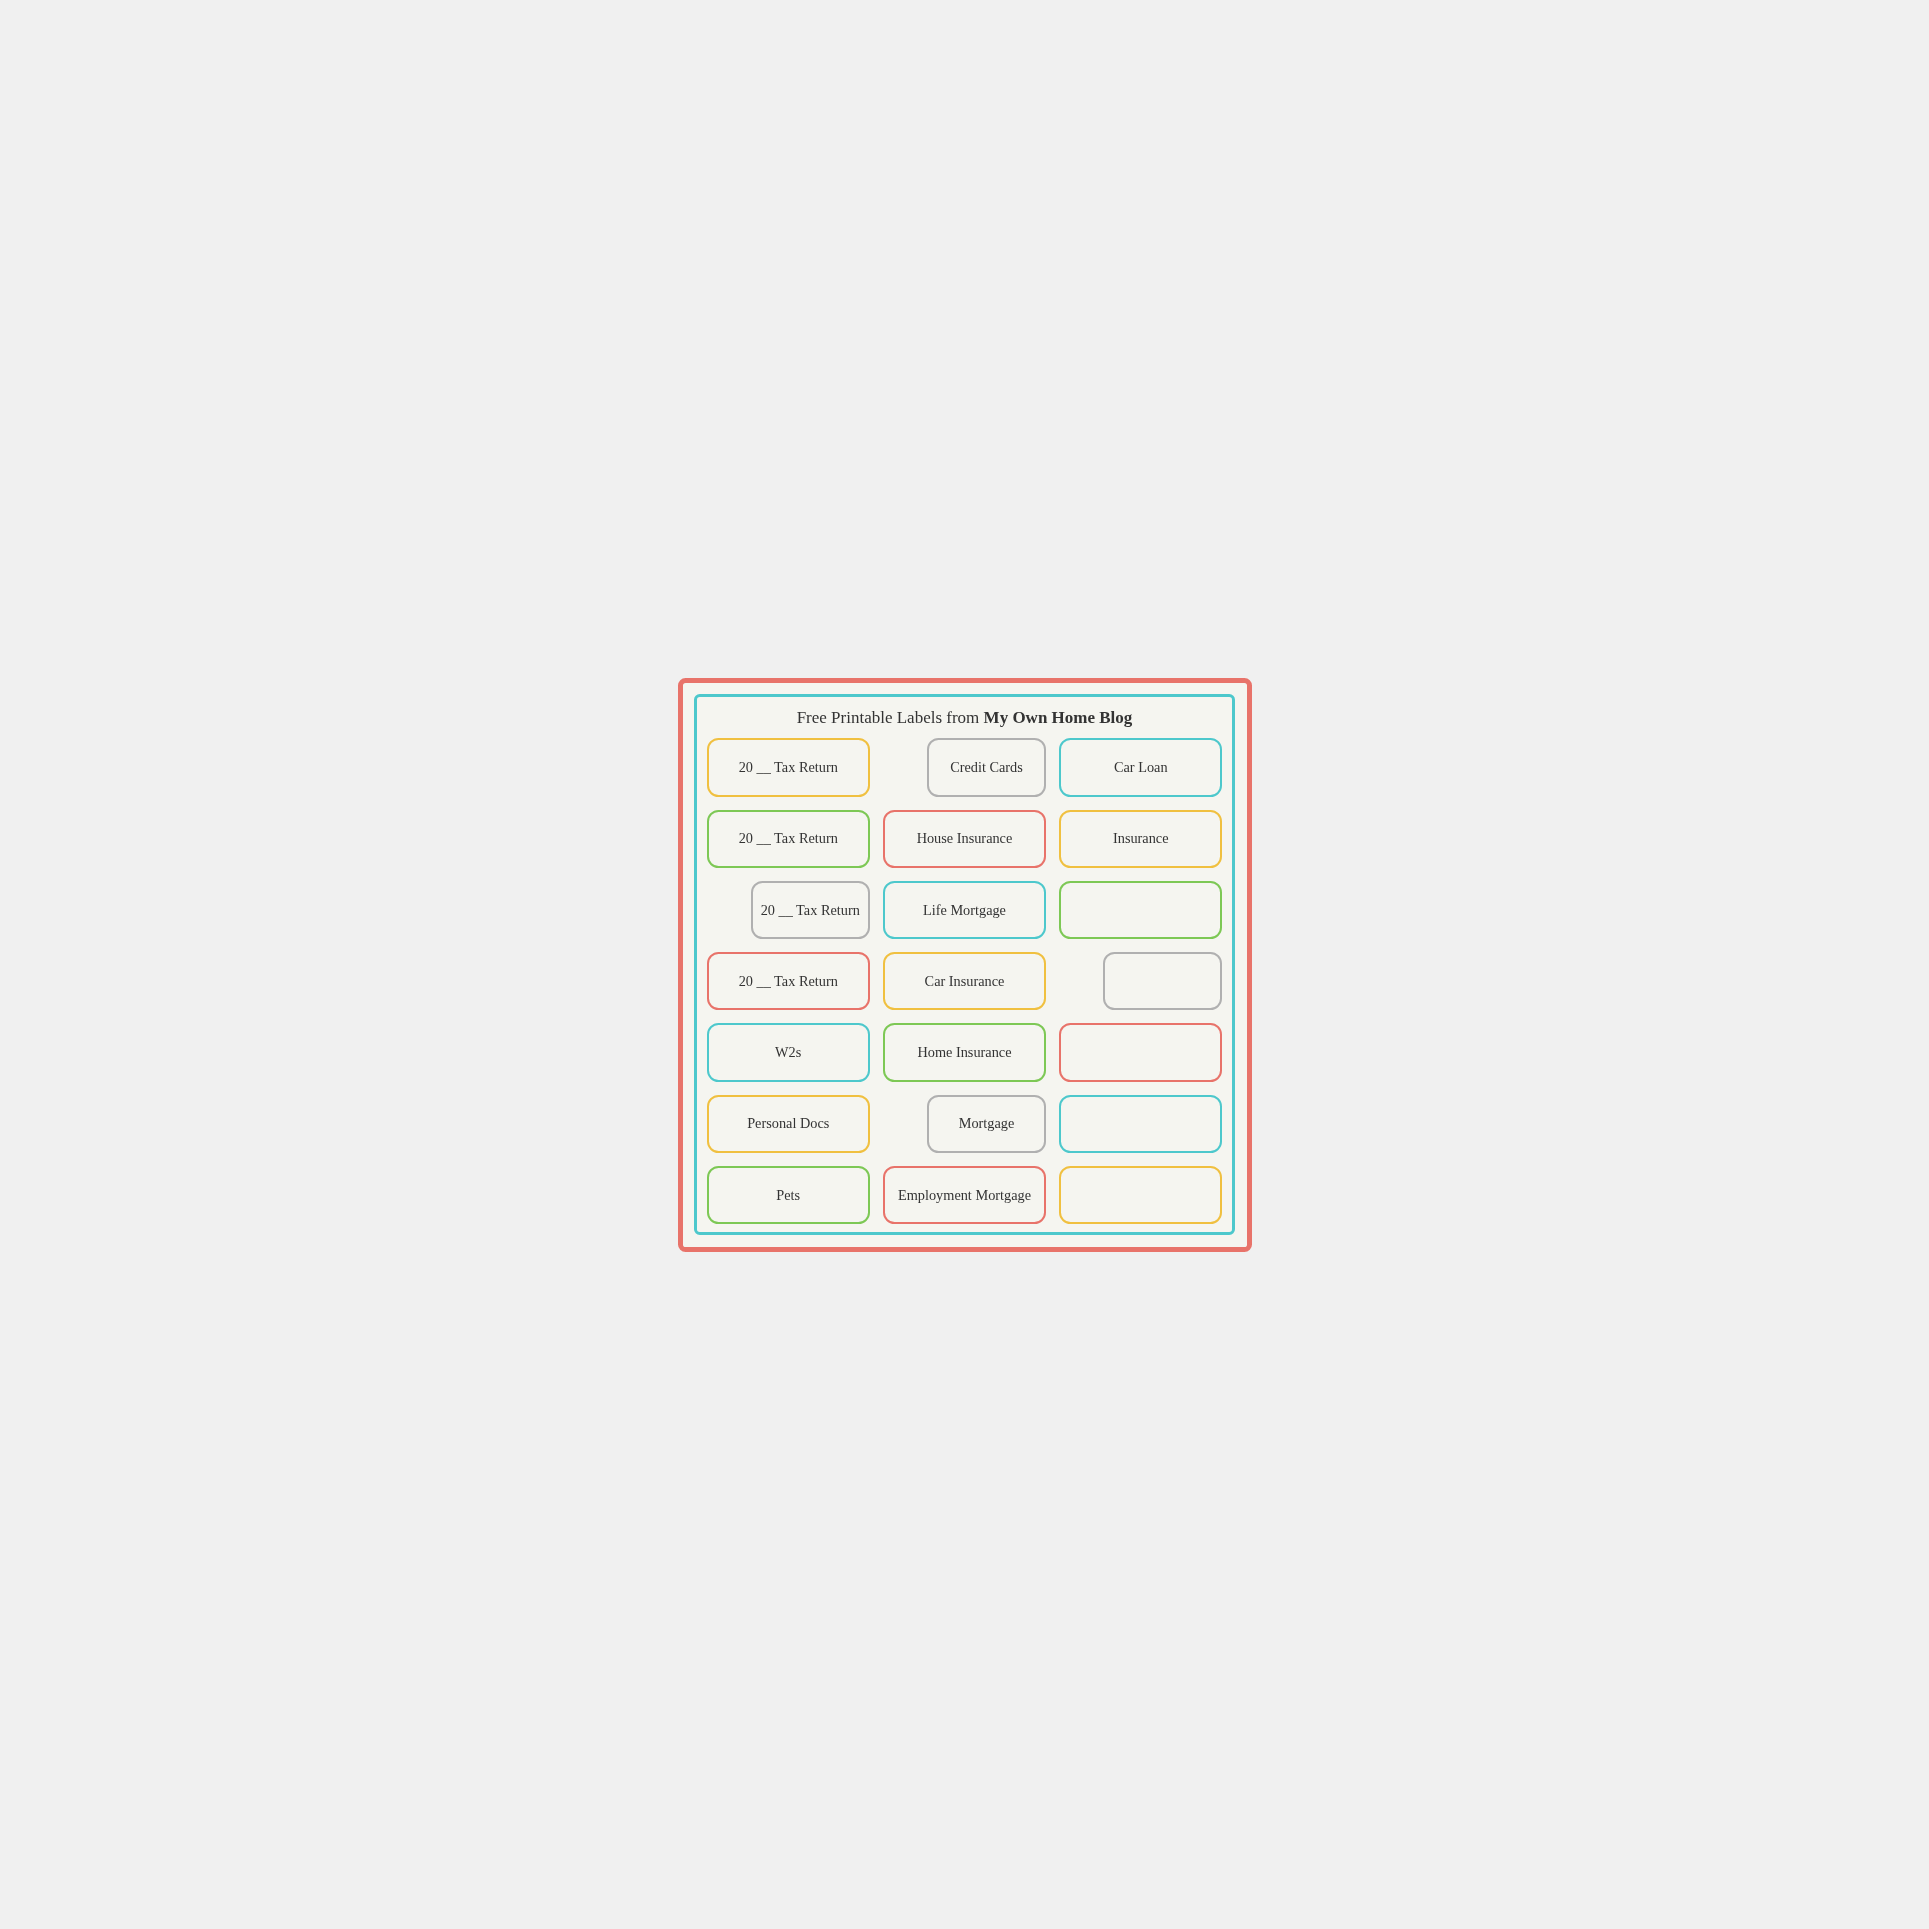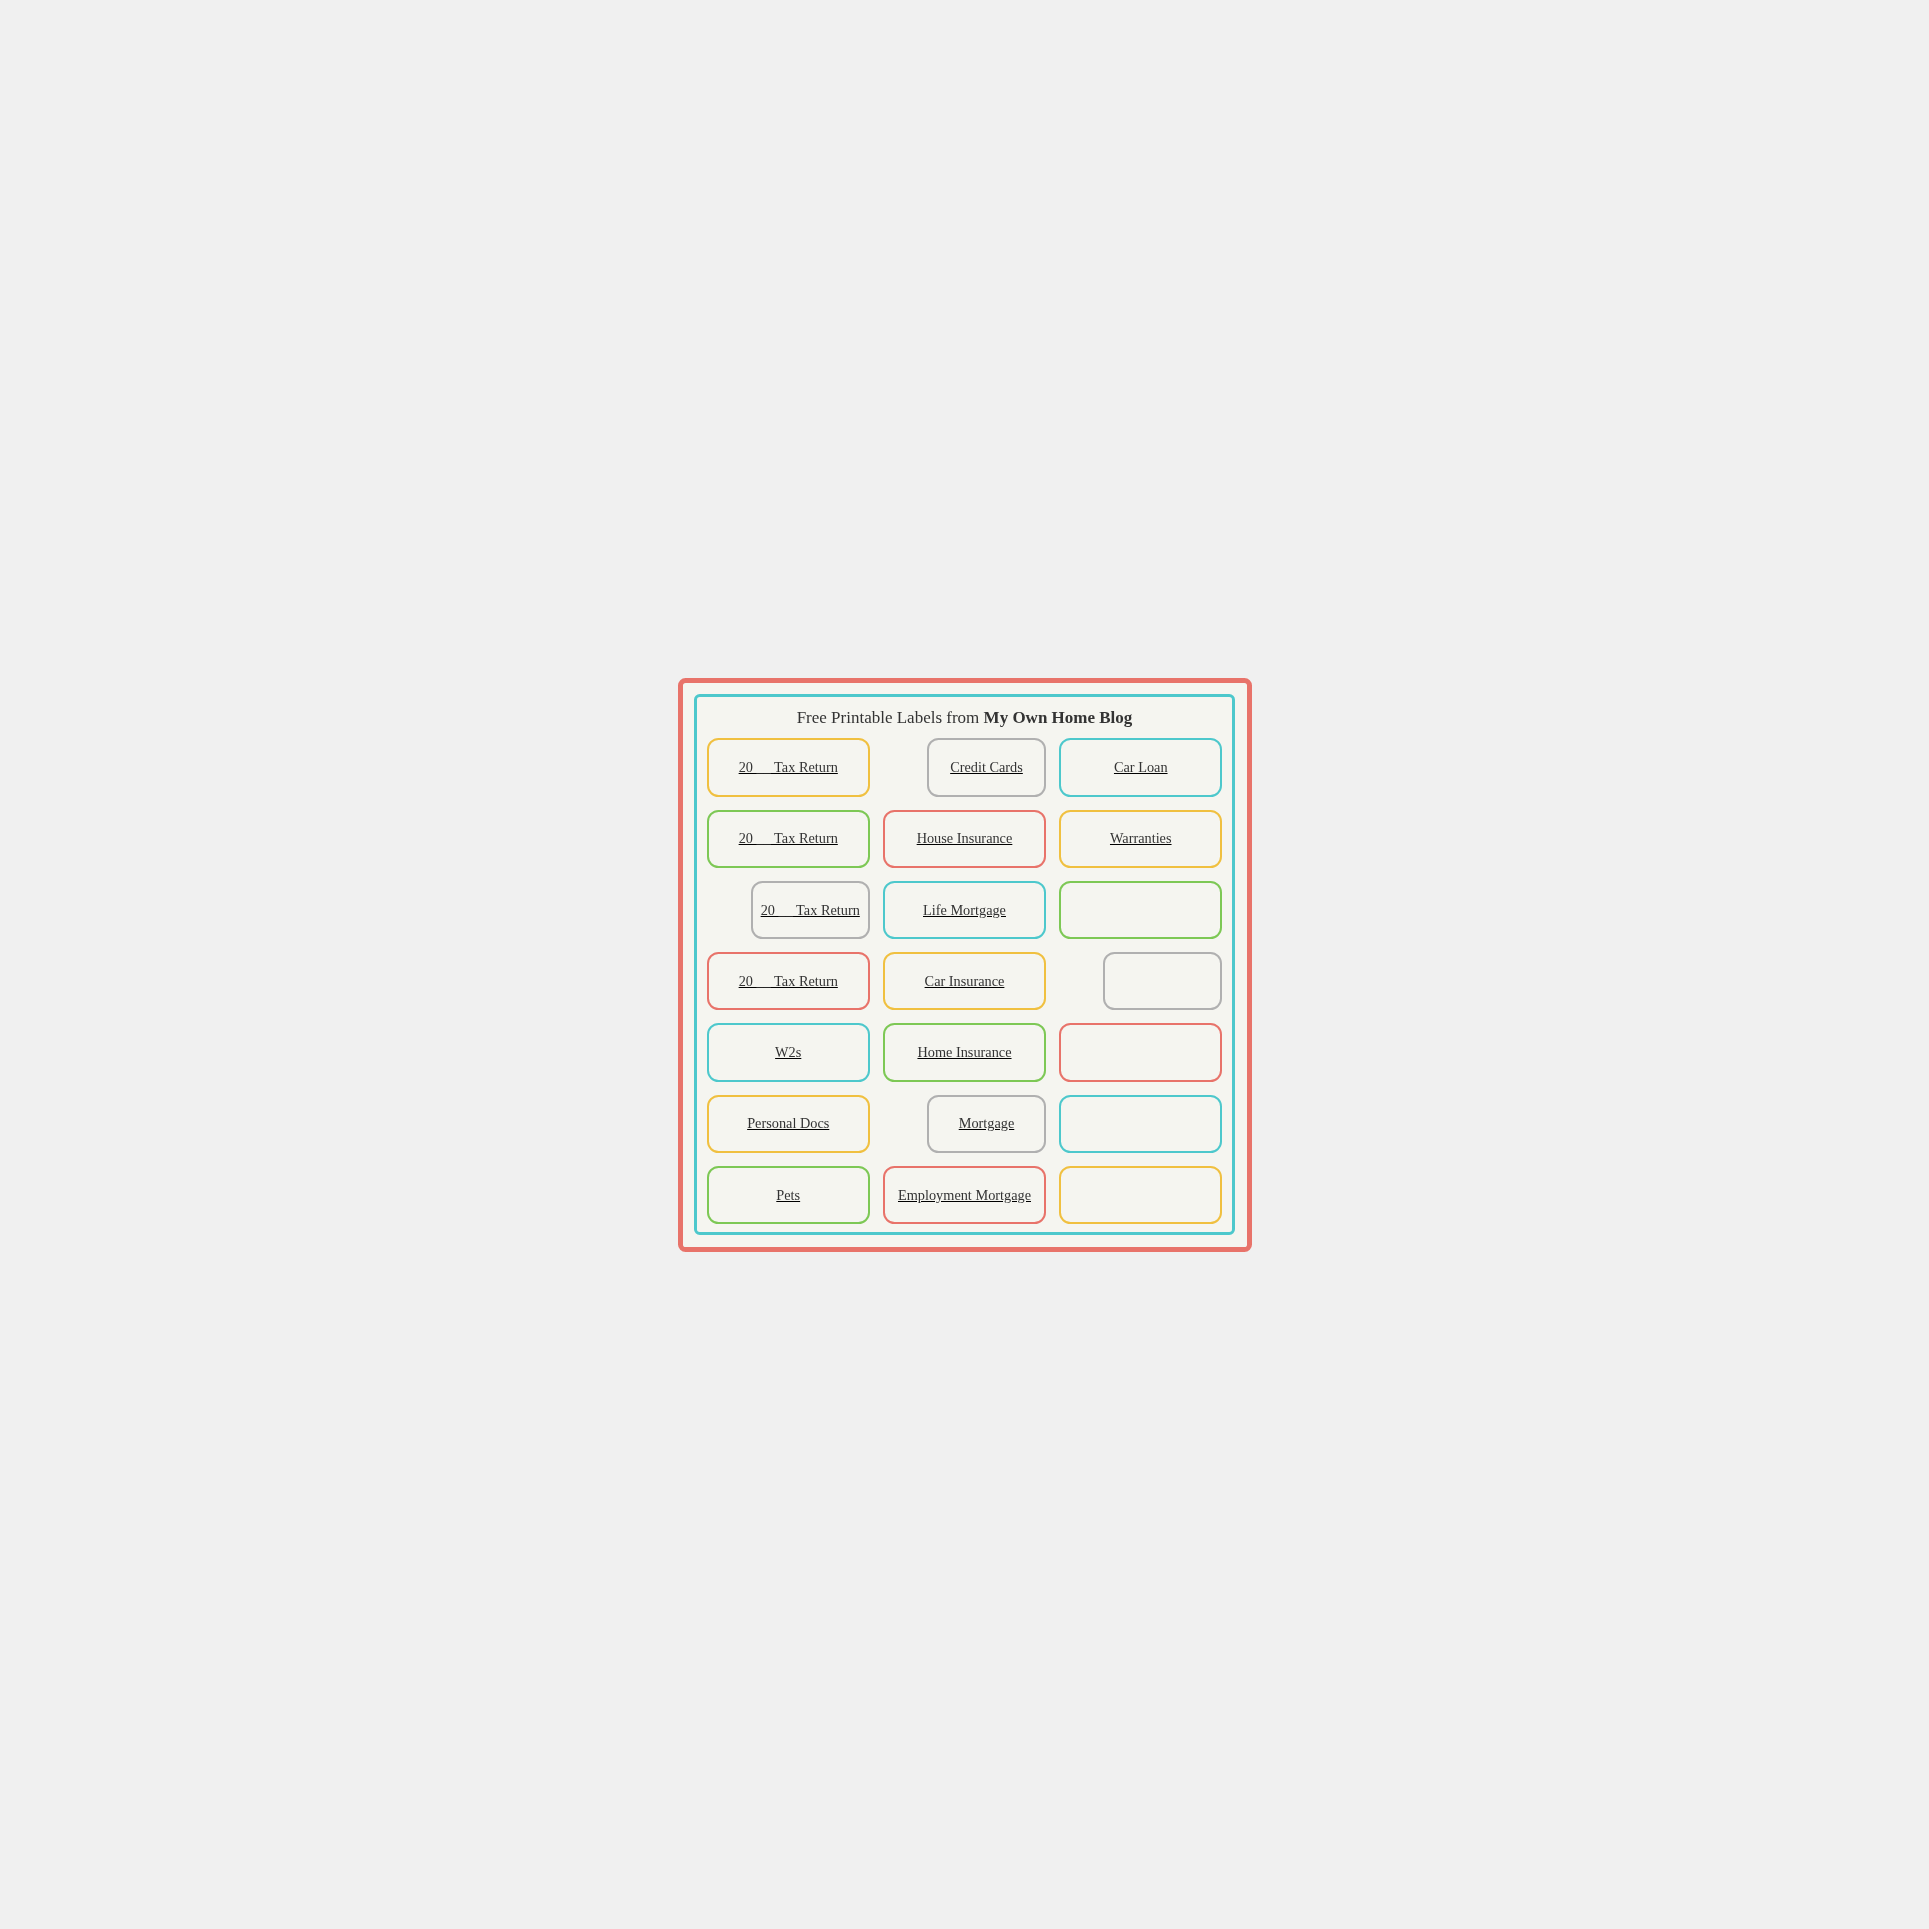--- a/index.html
+++ b/index.html
@@ -46,21 +46,20 @@
     .page-title strong {
       font-weight: bold;
       margin-top: 7px;
     }
 
     .grid {
       display: grid;
       grid-template-columns: 1fr 1fr 1fr;
       gap: 13px;
       flex: 1;
-      text-decoration: underline;
     }
 
     .label-card {
       background: #f5f5f0;
       border-radius: 11.5px;
       display: flex;
       align-items: center;
       justify-content: center;
       text-align: center;
       font-size: 14.3px;
@@ -85,21 +84,21 @@
   <div class="inner-border">
     <div class="page-title">
       <span>Free Printable Labels from </span><strong>My Own Home Blog</strong>
     </div>
     <div class="grid" id="label-grid">
     <div class="label-card border-yellow">20 __ Tax Return</div>
         <div class="label-card border-gray">Credit Cards</div>
         <div class="label-card border-teal">Car Loan</div>
         <div class="label-card border-green">20 __ Tax Return</div>
         <div class="label-card border-red">House Insurance</div>
-        <div class="label-card border-yellow">Warranties</div>
+        <div class="label-card border-yellow">Insurance</div>
         <div class="label-card border-gray">20 __ Tax Return</div>
         <div class="label-card border-teal">Life Mortgage</div>
         <div class="label-card border-green"></div>
         <div class="label-card border-red">20 __ Tax Return</div>
         <div class="label-card border-yellow">Car Insurance</div>
         <div class="label-card border-gray"></div>
         <div class="label-card border-teal">W2s</div>
         <div class="label-card border-green">Home Insurance</div>
         <div class="label-card border-red"></div>
         <div class="label-card border-yellow">Personal Docs</div>

